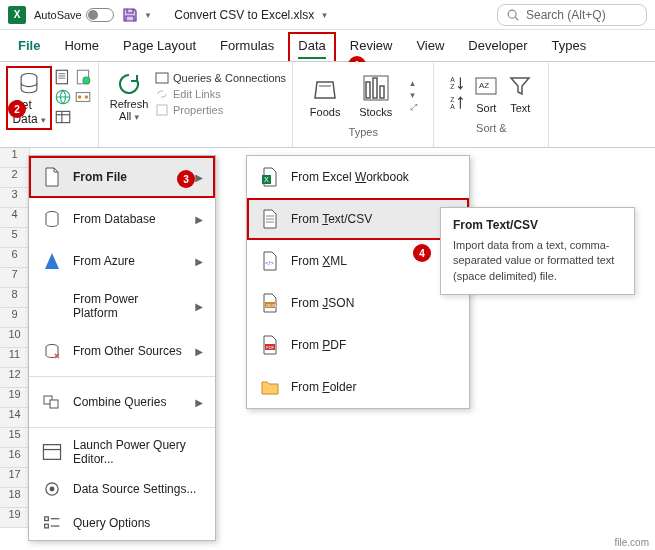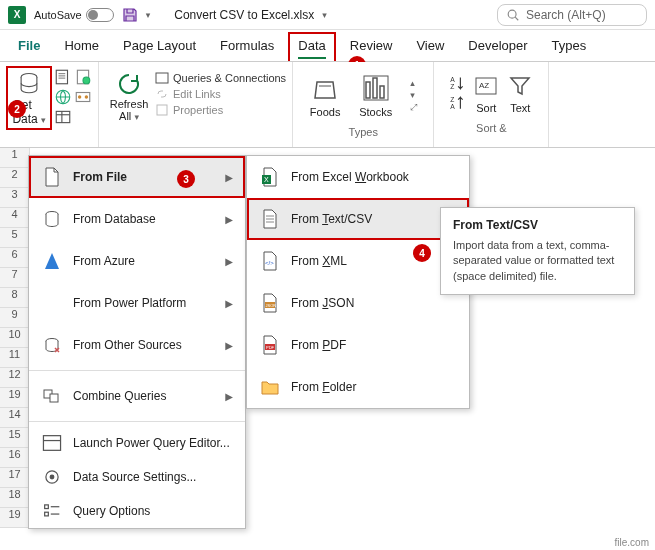--- a/index.html
+++ b/index.html
@@ -44,21 +44,21 @@
   .sort-group { display:flex; gap:6px; align-items:center; padding:6px 8px;}
   .group-label { font-size:11px; color:#666; text-align:center; padding-top:2px;}
   .badge.b2 { top:38px; left:8px;}
 
   
   .sheet-area { position:absolute; left:0; top:148px; width:30px;}
   .row-hdr { height:20px; border-bottom:1px solid #ddd; border-right:1px solid #ddd; text-align:center; font-size:11px; color:#555; background:#f3f3f3;}
 
   
   .menu-panel { position:absolute; background:#fff; border:1px solid #bbb; box-shadow:2px 2px 6px rgba(0,0,0,0.2);}
-  .panel1 { left:28px; top:155px; width:218px;}
+  .panel1 { left:28px; top:155px; width:188px;}
   .panel2 { left:246px; top:155px; width:224px;}
   .mrow { display:flex; align-items:center; gap:10px; padding:10px 12px; font-size:12px; position:relative;}
   .mrow .micon { width:22px; height:22px; display:flex; align-items:center; justify-content:center; flex-shrink:0;}
   .mrow .arrow { margin-left:auto; font-size:10px; color:#666;}
   .mrow.hl { background:#eaeaea; outline:2px solid #c00; outline-offset:-2px;}
   .mrow.hov { background:#eaeaea;}
   .mrow.textcsv { outline:2px solid #c00; outline-offset:-2px;}
   .msep { height:1px; background:#ddd; margin:4px 0;}
   .mrow.thin { padding:6px 12px;}
   .mrow .u { text-decoration:underline;}

